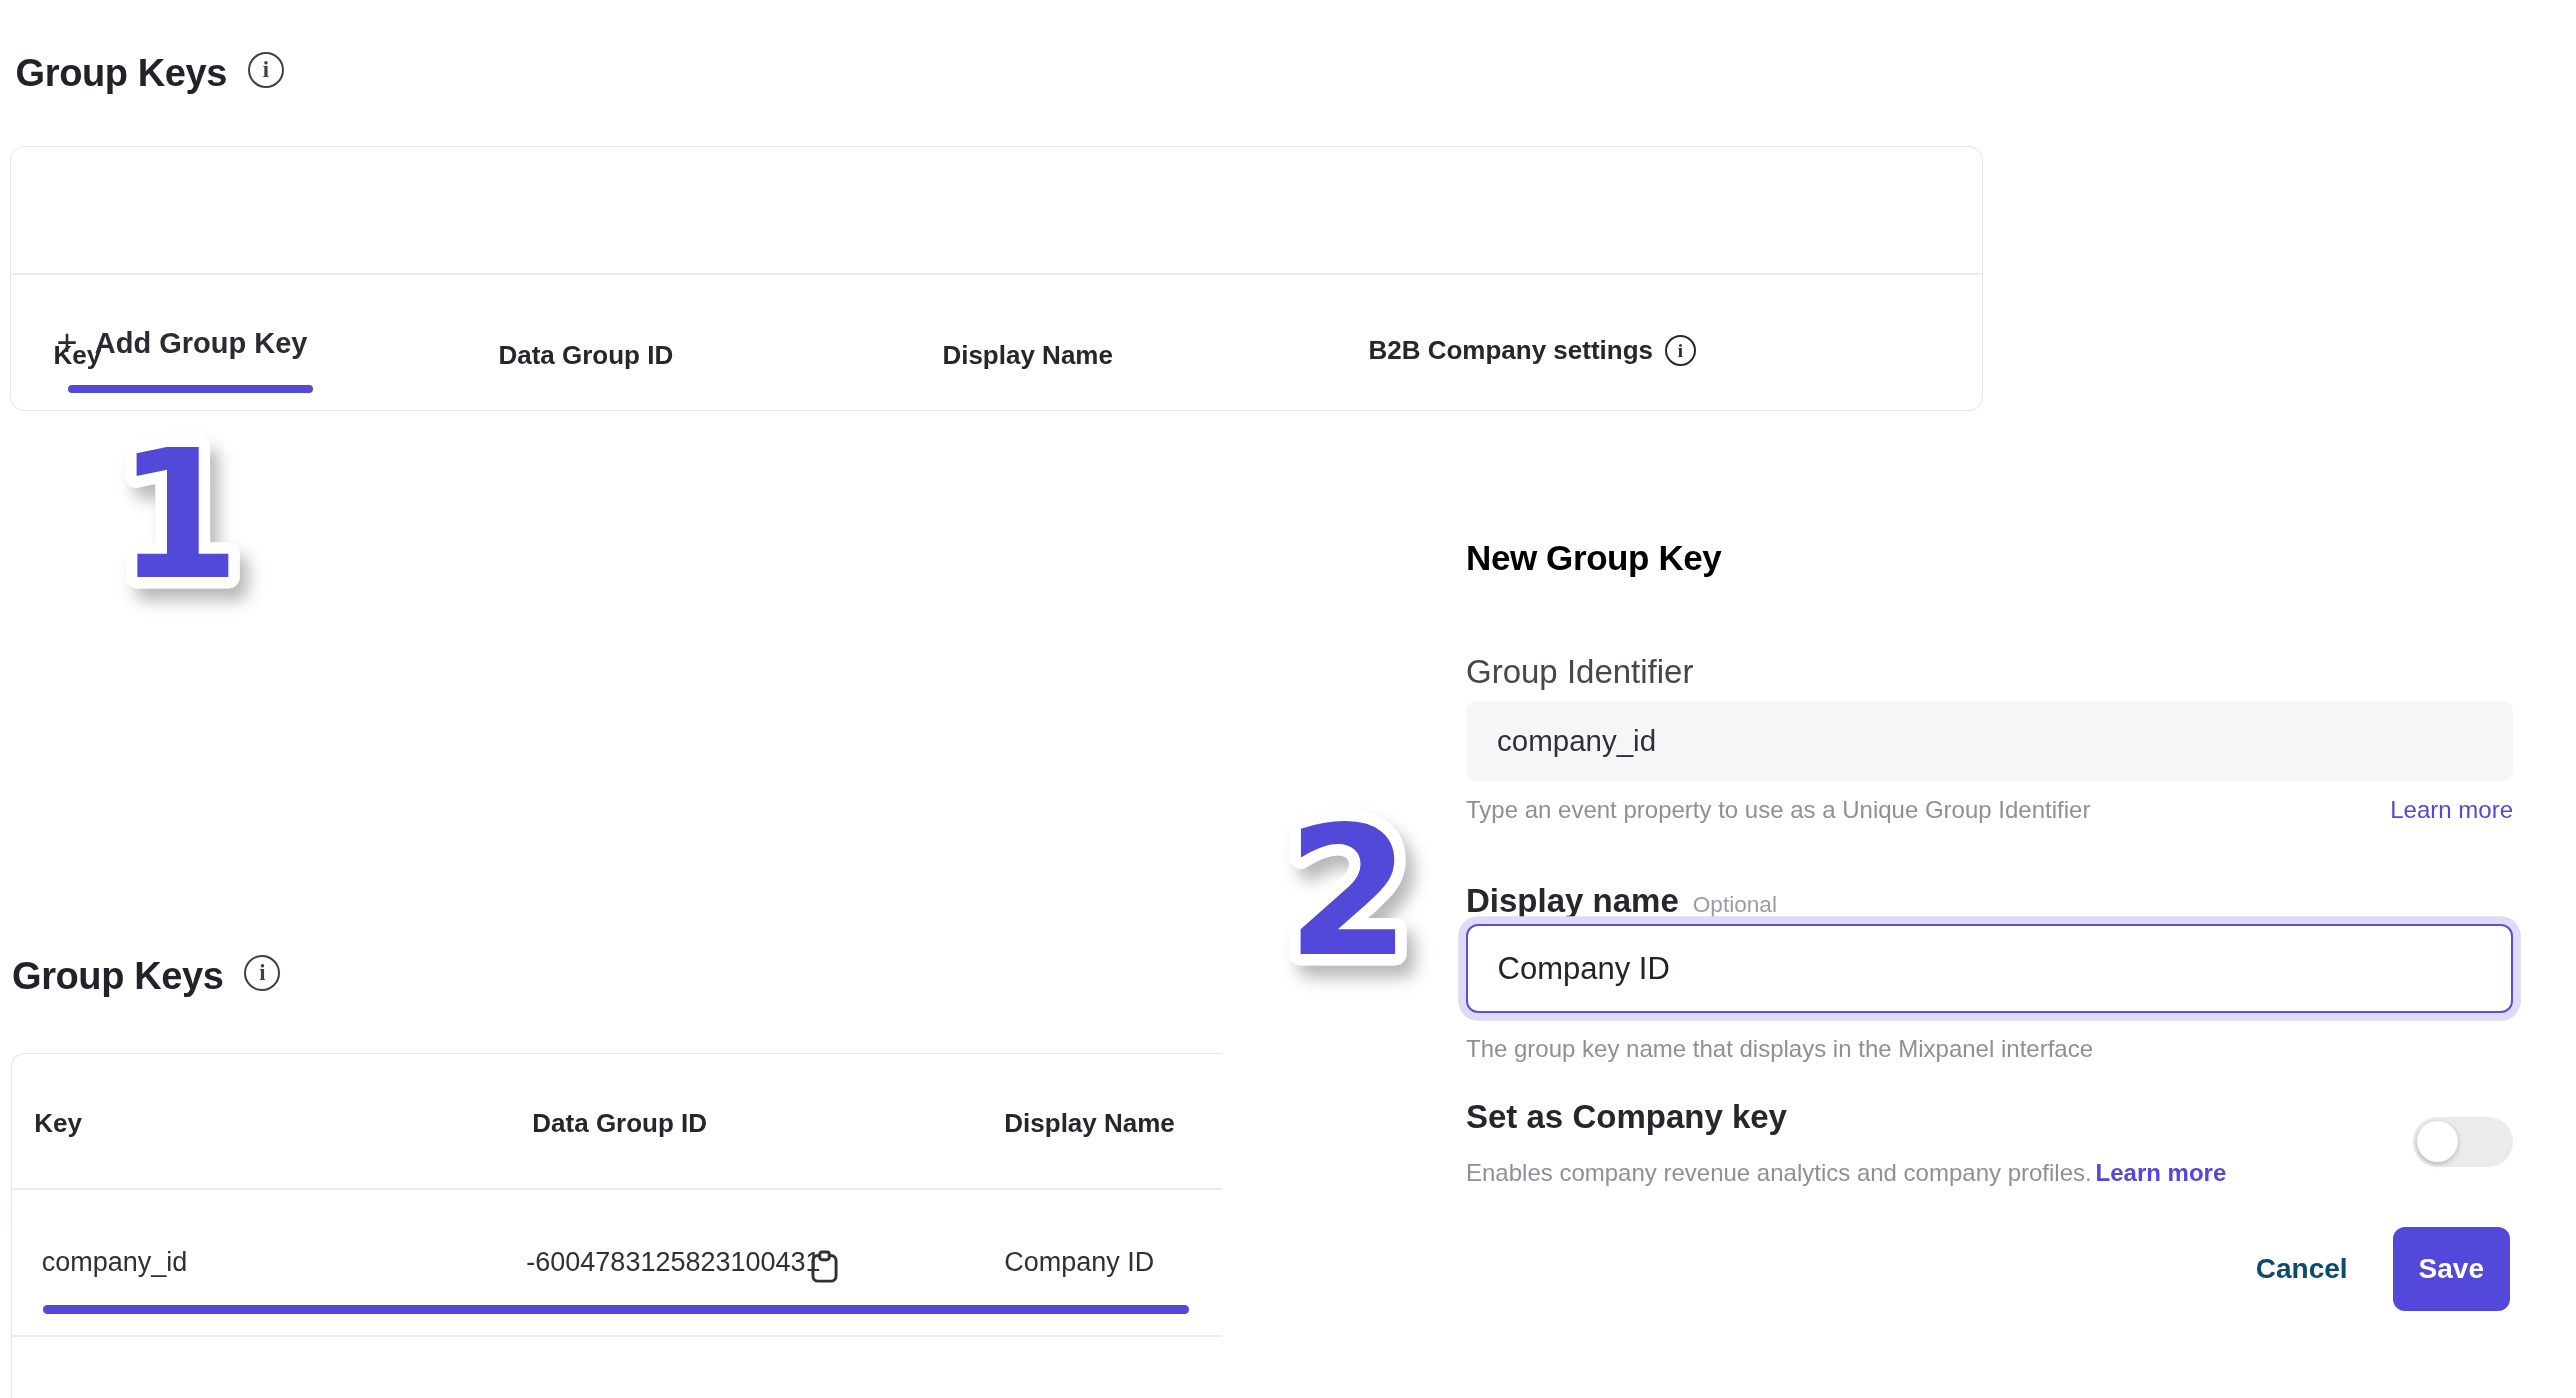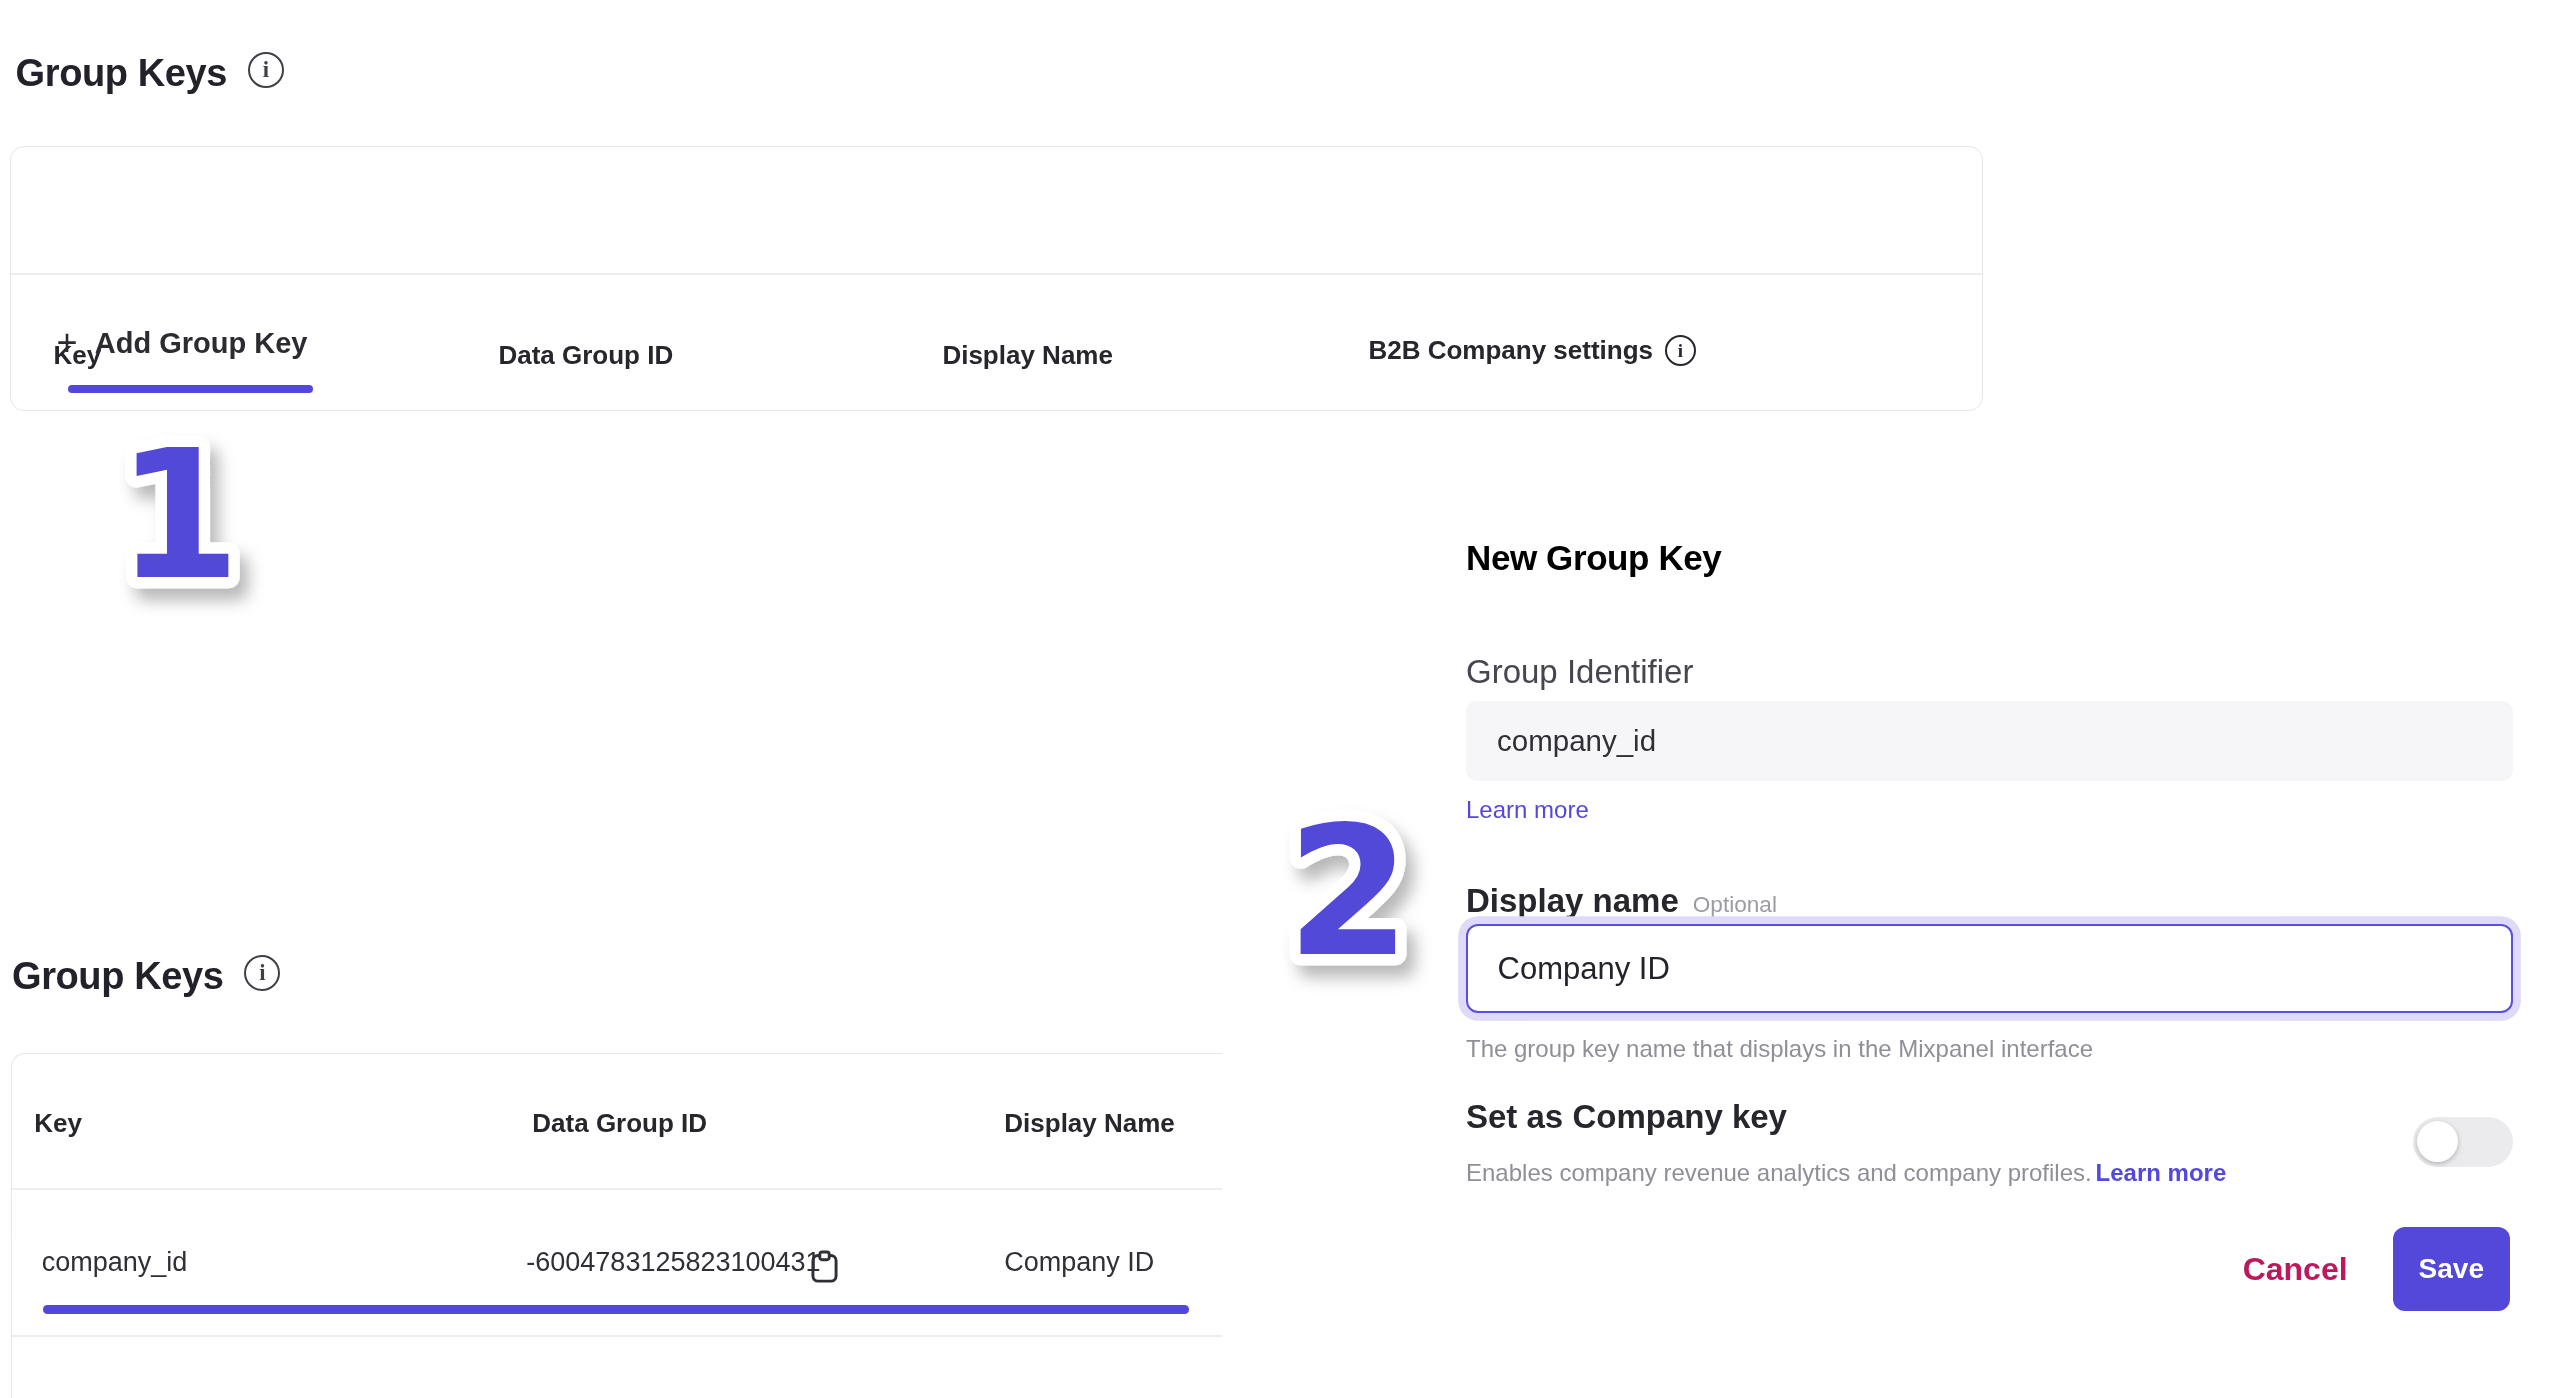--- a/index.html
+++ b/index.html
@@ -42,21 +42,21 @@
   .input-focused { width:1047px; height:89px; background:#fff; border:2.6px solid #5a50e0; border-radius:12px;
                    box-shadow:0 0 0 7.8px #dedaf8; padding:0 29.5px; font-size:31px; color:#23232b; }
 
   
   .toggle { width:100px; height:50px; background:#ebebee; border-radius:25px; position:relative; cursor:pointer; }
   .toggle .knob { position:absolute; left:4.3px; top:4.3px; width:41px; height:41px; background:#fff;
                   border-radius:50%; box-shadow:0 1.7px 5.2px rgba(0,0,0,0.25); }
 
   
   .btn-row { display:flex; align-items:center; justify-content:flex-end; gap:45px; }
-  .btn-text { font-size:32px; font-weight:600; color:#be185d; cursor:pointer; }
+  .btn-text { font-size:28px; font-weight:600; color:#0c4a6e; cursor:pointer; }
   .btn-primary { min-width:109px; height:84px; background:#5348d9; border:none; border-radius:12px;
                  color:#ffffff; font-size:28px; font-weight:600; font-family:inherit;
                  display:flex; align-items:center; justify-content:center; padding:0 26px; cursor:pointer; }
 
   
   .step-num { overflow:visible; pointer-events:none; }
   .step-num text { font-family:"DejaVu Sans","Liberation Sans",sans-serif; font-weight:700;
                    font-size:205px; fill:#5348d9; stroke:#ffffff; stroke-width:26px;
                    paint-order:stroke; stroke-linejoin:round; }
 </style>
@@ -101,20 +101,21 @@
 
 <svg class="abs step-num" style="left:-54px; top:1029px;" width="261" height="261" viewBox="0 0 300 300">
   <text x="150" y="220" text-anchor="middle" filter="url(#ds)">3</text>
 </svg>
 
 <div class="abs panel-title" style="left:1466px; top:538px;">New Group Key</div>
 
 <div class="abs field-label" style="left:1466px; top:653px;">Group Identifier</div>
 <input class="abs text-input input-plain" style="left: 1466px; top: 701px;" type="text" value="company_id">
 <div class="abs" style="left:1466px; top:796px; width:1047px; display:flex; justify-content:space-between; align-items:baseline;">
+  <span class="helper">Type an event property to use as a Unique Group Identifier</span>
   <span class="link">Learn more</span>
 </div>
 
 <div class="abs" style="left:1466px; top:882px; display:flex; align-items:baseline;">
   <span class="field-label bold">Display name</span>
   <span class="optional">Optional</span>
 </div>
 <input class="abs text-input input-focused" style="left: 1466px; top: 924px;" type="text" value="Company ID">
 <div class="abs helper" style="left:1466px; top:1035px;">The group key name that displays in the Mixpanel interface</div>
 

